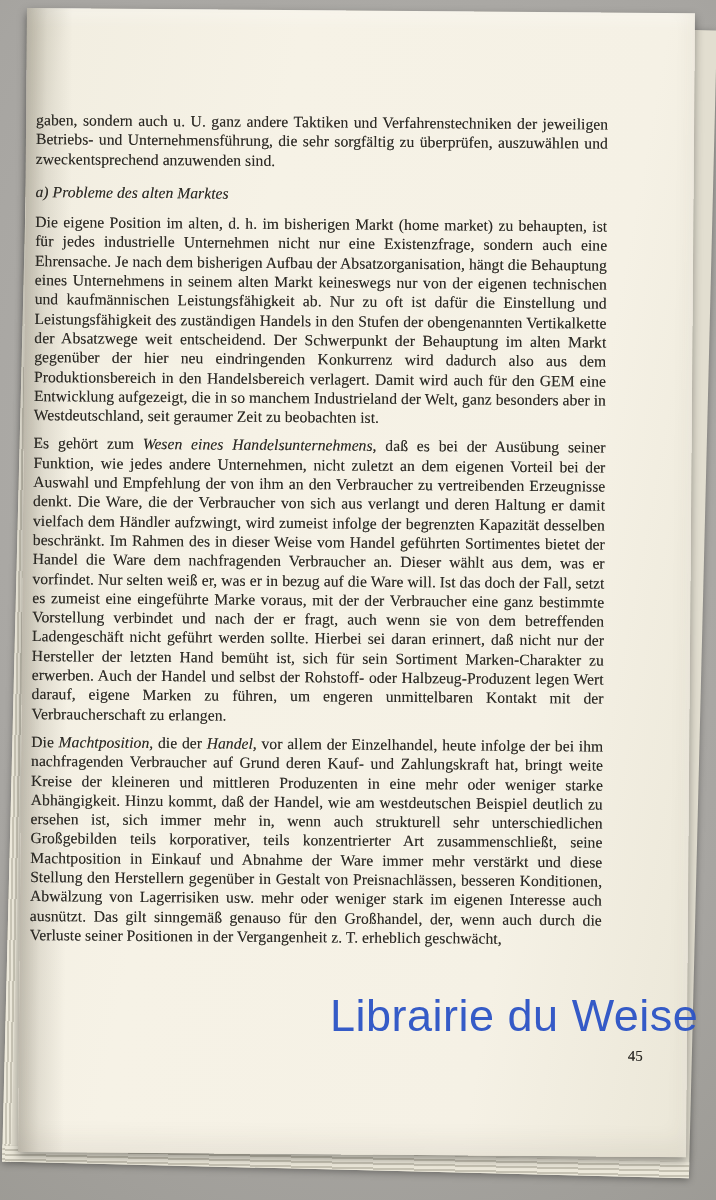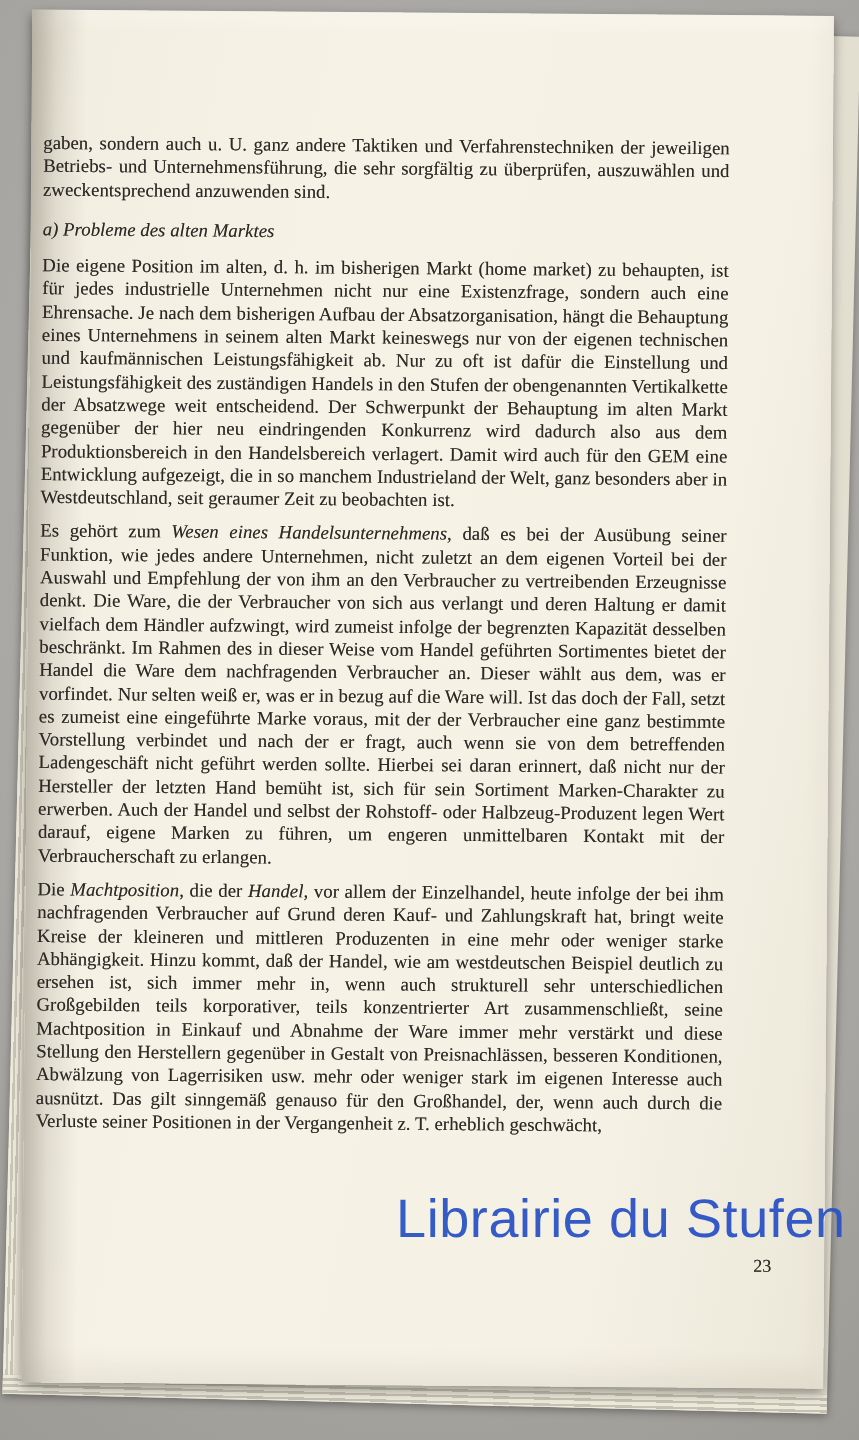--- a/index.html
+++ b/index.html
@@ -77,18 +77,18 @@
 
       <p class="heading">a) Probleme des alten Marktes</p>
 
       <p>Die eigene Position im alten, d. h. im bisherigen Markt (home market) zu behaupten, ist für jedes industrielle Unternehmen nicht nur eine Existenzfrage, sondern auch eine Ehrensache. Je nach dem bisherigen Aufbau der Absatzorganisation, hängt die Behauptung eines Unternehmens in seinem alten Markt keineswegs nur von der eigenen technischen und kaufmännischen Leistungsfähigkeit ab. Nur zu oft ist dafür die Einstellung und Leistungsfähigkeit des zuständigen Handels in den Stufen der obengenannten Vertikalkette der Absatzwege weit entscheidend. Der Schwerpunkt der Behauptung im alten Markt gegenüber der hier neu eindringenden Konkurrenz wird dadurch also aus dem Produktionsbereich in den Handelsbereich verlagert. Damit wird auch für den GEM eine Entwicklung aufgezeigt, die in so manchem Industrieland der Welt, ganz besonders aber in Westdeutschland, seit geraumer Zeit zu beobachten ist.</p>
 
       <p><span>Es gehört zum </span><em>Wesen eines Handelsunternehmens,</em><span> daß es bei der Ausübung seiner Funktion, wie jedes andere Unternehmen, nicht zuletzt an dem eigenen Vorteil bei der Auswahl und Empfehlung der von ihm an den Verbraucher zu vertreibenden Erzeugnisse denkt. Die Ware, die der Verbraucher von sich aus verlangt und deren Haltung er damit vielfach dem Händler aufzwingt, wird zumeist infolge der begrenzten Kapazität desselben beschränkt. Im Rahmen des in dieser Weise vom Handel geführten Sortimentes bietet der Handel die Ware dem nachfragenden Verbraucher an. Dieser wählt aus dem, was er vorfindet. Nur selten weiß er, was er in bezug auf die Ware will. Ist das doch der Fall, setzt es zumeist eine eingeführte Marke voraus, mit der der Verbraucher eine ganz bestimmte Vorstellung verbindet und nach der er fragt, auch wenn sie von dem betreffenden Ladengeschäft nicht geführt werden sollte. Hierbei sei daran erinnert, daß nicht nur der Hersteller der letzten Hand bemüht ist, sich für sein Sortiment Marken-Charakter zu erwerben. Auch der Handel und selbst der Rohstoff- oder Halbzeug-Produzent legen Wert darauf, eigene Marken zu führen, um engeren unmittelbaren Kontakt mit der Verbraucherschaft zu erlangen.</span></p>
 
       <p><span>Die </span><em>Machtposition,</em><span> die der </span><em>Handel,</em><span> vor allem der Einzelhandel, heute infolge der bei ihm nachfragenden Verbraucher auf Grund deren Kauf- und Zahlungskraft hat, bringt weite Kreise der kleineren und mittleren Produzenten in eine mehr oder weniger starke Abhängigkeit. Hinzu kommt, daß der Handel, wie am westdeutschen Beispiel deutlich zu ersehen ist, sich immer mehr in, wenn auch strukturell sehr unterschiedlichen Großgebilden teils korporativer, teils konzentrierter Art zusammenschließt, seine Machtposition in Einkauf und Abnahme der Ware immer mehr verstärkt und diese Stellung den Herstellern gegenüber in Gestalt von Preisnachlässen, besseren Konditionen, Abwälzung von Lagerrisiken usw. mehr oder weniger stark im eigenen Interesse auch ausnützt. Das gilt sinngemäß genauso für den Großhandel, der, wenn auch durch die Verluste seiner Positionen in der Vergangenheit z. T. erheblich geschwächt,</span></p>
     </div>
 
-    <div class="page-number">23</div>
+    <div class="page-number">45</div>
   </div>
 
-  <div class="watermark" style="color: rgb(43, 83, 198);">Librairie du Stufen</div>
+  <div class="watermark" style="color: rgb(43, 83, 198);">Librairie du Weise</div>
 
 </div>
 
 </body></html>

